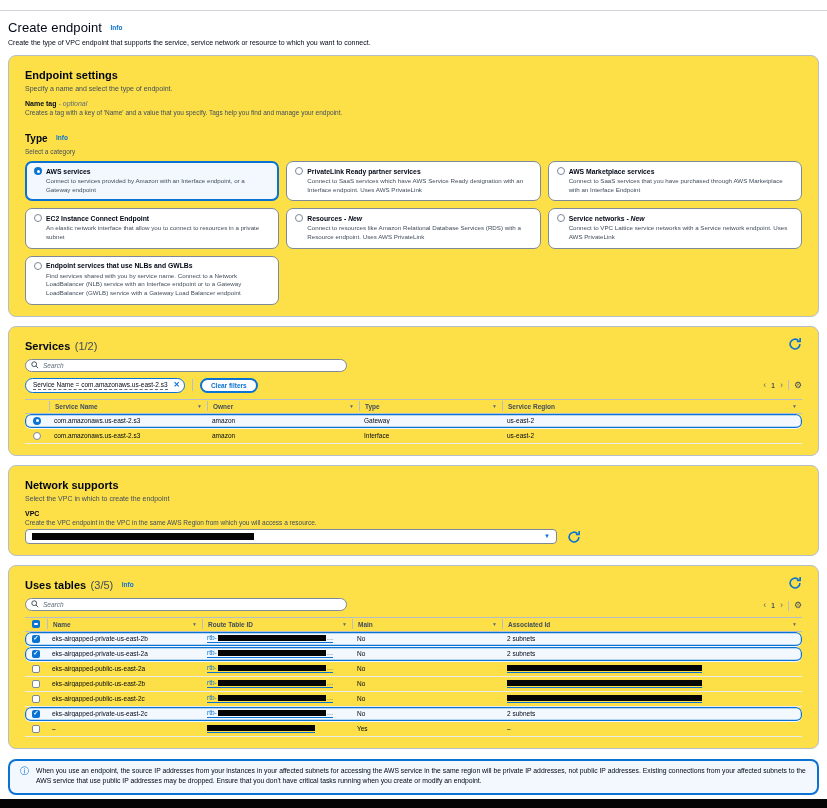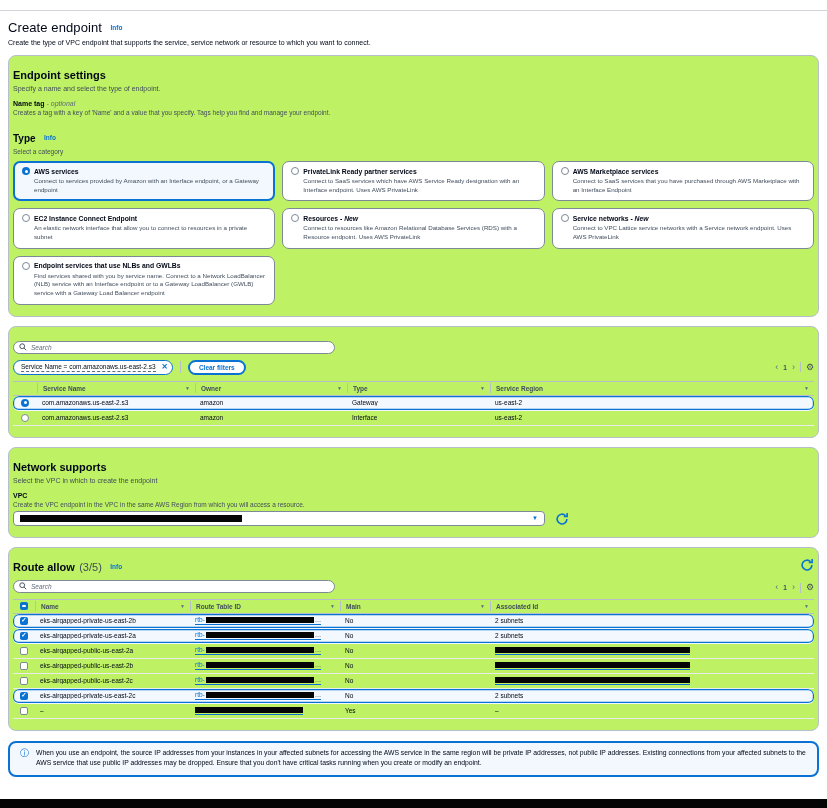--- a/index.html
+++ b/index.html
@@ -8,21 +8,21 @@
   .hairline-top { position:absolute; top:10px; left:0; width:827px; height:1px; background:#d1d5db; }
   .content { position:absolute; top:11px; left:8px; width:811px; }
 
   
   .page-head { padding-top:7px; }
   h1 { font-size:13px; font-weight:normal; display:inline; letter-spacing:.1px; }
   .info-link { color:#0972d3; font-size:6.5px; font-weight:bold; margin-left:4px; vertical-align:2px; cursor:pointer; }
   .page-desc { font-size:7px; color:#000716; margin-top:3px; }
 
   
-  .card { border:1px solid #b6bec9; border-radius:8px; background:#bef264; margin-top:9px; padding:9px 4px 11px; }
+  .card { border:1px solid #b6bec9; border-radius:8px; background:#fde047; margin-top:9px; padding:9px 16px 11px; }
   h2 { font-size:11px; font-weight:bold; display:inline; }
   .count { font-size:11px; font-weight:normal; color:#414d5c; }
   .card-desc { font-size:7px; color:#414d5c; margin-top:2px; }
   .field-label { font-size:7px; font-weight:bold; margin-top:8px; }
   .optional { font-weight:normal; font-style:italic; color:#5f6b7a; }
   .field-help { font-size:6.5px; color:#414d5c; margin-top:2px; }
   .text-input { margin-top:3px; width:224px; height:14px; border:1px solid #7d8998; border-radius:4px;
     font-size:7px; font-family:"Liberation Sans",sans-serif; padding:0 5px; color:#000716; }
 
   h3 { font-size:10px; font-weight:bold; display:inline; }
@@ -185,20 +185,32 @@
               <span class="radio"></span>
               <span class="opt-title">Endpoint services that use NLBs and GWLBs</span>
             </div>
             <div class="opt-desc">Find services shared with you by service name. Connect to a Network LoadBalancer (NLB) service with an Interface endpoint or to a Gateway LoadBalancer (GWLB) service with a Gateway Load Balancer endpoint</div>
           </div>
         </div>
     </div>
   </div>
 
   <div class="card">
+    <div class="card-head">
+      <div>
+        <h2>Services</h2>
+        <span class="count">(1/2)</span>
+      </div>
+      <span class="refresh-btn">
+        <svg width="14" height="14" viewBox="0 0 16 16" fill="none" stroke="#0972d3" stroke-width="1.8">
+          <path d="M13.6 8a5.6 5.6 0 1 1-1.7-4"></path>
+            <path d="M13.9 1.2v3.8h-3.8"></path>
+        </svg>
+      </span>
+    </div>
 
     <div class="search-box">
       <span>
         <svg width="8" height="8" viewBox="0 0 10 10" fill="none" stroke="#414d5c" stroke-width="1.2">
           <circle cx="4" cy="4" r="3"></circle>
             <path d="M6.3 6.3 9 9"></path>
         </svg>
       </span>
       <input type="text" placeholder="Search" style="">
     </div>
@@ -277,21 +289,21 @@
           <path d="M13.6 8a5.6 5.6 0 1 1-1.7-4"></path>
             <path d="M13.9 1.2v3.8h-3.8"></path>
         </svg>
       </span>
     </div>
   </div>
 
   <div class="card">
     <div class="card-head">
       <div>
-        <h2>Route allow</h2>
+        <h2>Uses tables</h2>
         <span class="count">(3/5)</span>
         <span class="info-link">Info</span>
       </div>
       <span class="refresh-btn">
         <svg width="14" height="14" viewBox="0 0 16 16" fill="none" stroke="#0972d3" stroke-width="1.8">
           <path d="M13.6 8a5.6 5.6 0 1 1-1.7-4"></path>
             <path d="M13.9 1.2v3.8h-3.8"></path>
         </svg>
       </span>
     </div>

